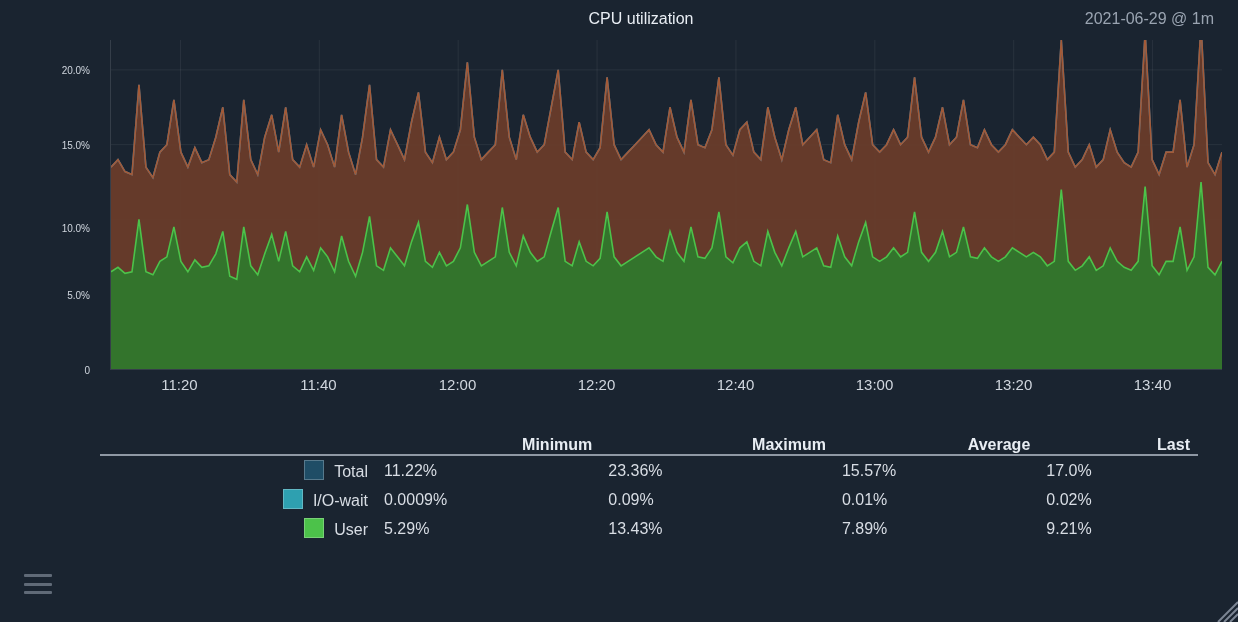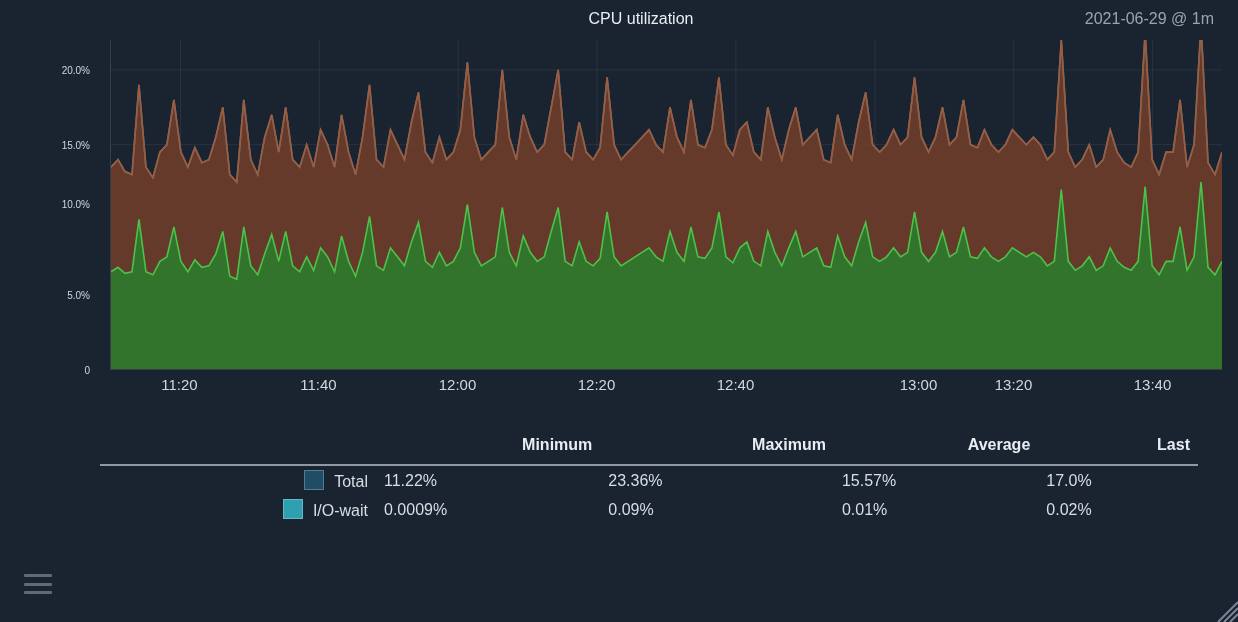--- a/index.html
+++ b/index.html
@@ -100,21 +100,21 @@
   }
   table {
     width: 100%;
     border-collapse: collapse;
     font-size: 16px;
   }
   thead th {
     font-weight: 600;
     color: #e8edf3;
     text-align: right;
-    padding: 6px 8px 10px 8px;
+    padding: 6px 8px 0 8px;
     border-bottom: 2px solid #8f98a4;
   }
   thead th:first-child { text-align: left; width: 260px; }
   tbody td {
     padding: 4px 8px;
     color: #d8dde4;
   }
   tbody td.label-cell {
     text-align: right;
   }
@@ -162,21 +162,21 @@
 
 <div class="panel">
 
   <div class="title">CPU utilization</div>
   <div class="time-range">2021-06-29 @ 1m</div>
 
   <div class="chart-wrap">
     <div class="y-axis" id="y-axis">
         <div class="y-tick-label" style="top: 330px;">0</div>
         <div class="y-tick-label" style="top: 255px;">5.0%</div>
-        <div class="y-tick-label" style="top: 164px;">10.0%</div>
+        <div class="y-tick-label" style="top: 188px;">10.0%</div>
         <div class="y-tick-label" style="top: 105px;">15.0%</div>
         <div class="y-tick-label" style="top: 30px;">20.0%</div>
       </div>
     <div class="plot" id="plot">
         <svg viewBox="0 0 1112 330" preserveAspectRatio="none">
           <g class="grid">
             <line x1="0" x2="1112" y1="330" y2="330"></line>
             <line x1="0" x2="1112" y1="255" y2="255"></line>
             <line x1="0" x2="1112" y1="180" y2="180"></line>
             <line x1="0" x2="1112" y1="105.00000000000003" y2="105.00000000000003"></line>
@@ -197,21 +197,21 @@
           <path d="M 0 127.5 L 6.9937106918239 120 L 13.9874213836478 132 L 20.9811320754717 135 L 27.9748427672956 45 L 34.9685534591195 127.5 L 41.9622641509434 137.99999999999997 L 48.95597484276729 112.5 L 55.9496855345912 105.00000000000003 L 62.943396226415096 60 L 69.937106918239 112.5 L 76.93081761006289 127.5 L 83.9245283018868 108 L 90.91823899371069 123 L 97.91194968553458 120 L 104.9056603773585 97.5 L 111.8993710691824 67.5 L 118.8930817610063 135 L 125.88679245283019 142.49999999999997 L 132.88050314465409 60 L 139.874213836478 120 L 146.8679245283019 135 L 153.86163522012578 97.5 L 160.85534591194968 75 L 167.8490566037736 112.5 L 174.84276729559747 67.5 L 181.83647798742138 120 L 188.83018867924528 127.5 L 195.82389937106916 105.00000000000003 L 202.81761006289307 127.5 L 209.811320754717 90 L 216.80503144654088 105.00000000000003 L 223.7987421383648 127.5 L 230.7924528301887 75 L 237.7861635220126 112.5 L 244.77987421383648 135 L 251.77358490566039 97.5 L 258.7672955974843 45 L 265.76100628930817 120 L 272.75471698113205 127.5 L 279.748427672956 90 L 286.74213836477986 105.00000000000003 L 293.7358490566038 120 L 300.7295597484277 82.5 L 307.72327044025155 52.5 L 314.7169811320755 112.5 L 321.71069182389937 123 L 328.70440251572325 97.5 L 335.6981132075472 120 L 342.69182389937106 112.5 L 349.68553459119494 90 L 356.6792452830189 22.5 L 363.67295597484275 97.5 L 370.66666666666663 120 L 377.66037735849056 112.5 L 384.65408805031444 105.00000000000003 L 391.6477987421383 30 L 398.64150943396226 97.5 L 405.63522012578613 120 L 412.62893081761 75 L 419.622641509434 97.5 L 426.6163522012579 112.5 L 433.61006289308176 105.00000000000003 L 440.6037735849057 67.5 L 447.5974842767296 30 L 454.5911949685535 112.5 L 461.5849056603774 120 L 468.57861635220127 82.5 L 475.5723270440252 112.5 L 482.5660377358491 120 L 489.55974842767296 108 L 496.5534591194969 37.5 L 503.54716981132077 105.00000000000003 L 510.54088050314465 120 L 517.5345911949686 112.5 L 524.5283018867924 105.00000000000003 L 531.5220125786163 97.5 L 538.5157232704403 90 L 545.5094339622641 105.00000000000003 L 552.503144654088 112.5 L 559.496855345912 67.5 L 566.4905660377359 97.5 L 573.4842767295597 112.5 L 580.4779874213837 60 L 587.4716981132076 105.00000000000003 L 594.4654088050314 108 L 601.4591194968554 90 L 608.4528301886793 37.5 L 615.4465408805031 105.00000000000003 L 622.440251572327 115.5 L 629.433962264151 90 L 636.4276729559748 82.5 L 643.4213836477987 112.5 L 650.4150943396227 120 L 657.4088050314465 67.5 L 664.4025157232704 97.5 L 671.3962264150944 120 L 678.3899371069182 90 L 685.3836477987421 67.5 L 692.377358490566 105.00000000000003 L 699.3710691823899 97.5 L 706.3647798742138 90 L 713.3584905660377 120 L 720.3522012578616 123 L 727.3459119496855 75 L 734.3396226415094 105.00000000000003 L 741.3333333333333 120 L 748.3270440251572 82.5 L 755.3207547169811 52.5 L 762.314465408805 105.00000000000003 L 769.3081761006289 112.5 L 776.3018867924528 105.00000000000003 L 783.2955974842766 90 L 790.2893081761006 105.00000000000003 L 797.2830188679245 97.5 L 804.2767295597483 37.5 L 811.2704402515723 97.5 L 818.2641509433962 112.5 L 825.25786163522 97.5 L 832.251572327044 67.5 L 839.245283018868 105.00000000000003 L 846.2389937106918 97.5 L 853.2327044025158 60 L 860.2264150943397 105.00000000000003 L 867.2201257861635 108 L 874.2138364779875 90 L 881.2075471698114 105.00000000000003 L 888.2012578616352 112.5 L 895.1949685534591 105.00000000000003 L 902.1886792452831 90 L 909.182389937107 97.5 L 916.1761006289308 105.00000000000003 L 923.1698113207548 97.5 L 930.1635220125787 105.00000000000003 L 937.1572327044025 120 L 944.1509433962265 112.5 L 951.1446540880504 0 L 958.1383647798742 112.5 L 965.1320754716982 127.5 L 972.1257861635221 120 L 979.1194968553459 105.00000000000003 L 986.1132075471698 127.5 L 993.1069182389938 120 L 1000.1006289308176 90 L 1007.0943396226415 112.5 L 1014.0880503144655 123 L 1021.0817610062893 127.5 L 1028.0754716981132 112.5 L 1035.0691823899372 -7.5 L 1042.062893081761 120 L 1049.0566037735848 135 L 1056.0503144654087 112.5 L 1063.0440251572327 112.5 L 1070.0377358490566 60 L 1077.0314465408806 127.5 L 1084.0251572327045 105.00000000000003 L 1091.0188679245282 -15 L 1098.0125786163521 123 L 1105.006289308176 135 L 1112 112.5" fill="none" stroke="#a45a37" stroke-width="1.6" vector-effect="non-scaling-stroke"></path>
           <path d="M 0 232.5 L 6.9937106918239 228 L 13.9874213836478 234 L 20.9811320754717 232.5 L 27.9748427672956 180 L 34.9685534591195 232.5 L 41.9622641509434 235.5 L 48.95597484276729 222 L 55.9496855345912 217.5 L 62.943396226415096 187.5 L 69.937106918239 222 L 76.93081761006289 232.5 L 83.9245283018868 220.5 L 90.91823899371069 228 L 97.91194968553458 226.5 L 104.9056603773585 214.5 L 111.8993710691824 192 L 118.8930817610063 237 L 125.88679245283019 240 L 132.88050314465409 187.5 L 139.874213836478 226.5 L 146.8679245283019 235.5 L 153.86163522012578 214.5 L 160.85534591194968 195 L 167.8490566037736 222 L 174.84276729559747 192 L 181.83647798742138 226.5 L 188.83018867924528 232.5 L 195.82389937106916 217.5 L 202.81761006289307 231 L 209.811320754717 208.5 L 216.80503144654088 217.5 L 223.7987421383648 232.5 L 230.7924528301887 196.5 L 237.7861635220126 222 L 244.77987421383648 237 L 251.77358490566039 213 L 258.7672955974843 177 L 265.76100628930817 226.5 L 272.75471698113205 231 L 279.748427672956 208.5 L 286.74213836477986 217.5 L 293.7358490566038 226.5 L 300.7295597484277 202.5 L 307.72327044025155 183 L 314.7169811320755 222 L 321.71069182389937 228 L 328.70440251572325 213 L 335.6981132075472 226.5 L 342.69182389937106 222 L 349.68553459119494 208.5 L 356.6792452830189 165 L 363.67295597484275 213 L 370.66666666666663 226.5 L 377.66037735849056 222 L 384.65408805031444 217.5 L 391.6477987421383 167.99999999999997 L 398.64150943396226 213 L 405.63522012578613 226.5 L 412.62893081761 196.5 L 419.622641509434 213 L 426.6163522012579 222 L 433.61006289308176 217.5 L 440.6037735849057 192 L 447.5974842767296 167.99999999999997 L 454.5911949685535 222 L 461.5849056603774 226.5 L 468.57861635220127 202.5 L 475.5723270440252 222 L 482.5660377358491 226.5 L 489.55974842767296 219 L 496.5534591194969 172.5 L 503.54716981132077 217.5 L 510.54088050314465 226.5 L 517.5345911949686 222 L 524.5283018867924 217.5 L 531.5220125786163 213 L 538.5157232704403 208.5 L 545.5094339622641 217.5 L 552.503144654088 222 L 559.496855345912 192 L 566.4905660377359 213 L 573.4842767295597 222 L 580.4779874213837 187.5 L 587.4716981132076 217.5 L 594.4654088050314 219 L 601.4591194968554 208.5 L 608.4528301886793 172.5 L 615.4465408805031 217.5 L 622.440251572327 223.5 L 629.433962264151 208.5 L 636.4276729559748 202.5 L 643.4213836477987 222 L 650.4150943396227 226.5 L 657.4088050314465 192 L 664.4025157232704 213 L 671.3962264150944 226.5 L 678.3899371069182 208.5 L 685.3836477987421 192 L 692.377358490566 217.5 L 699.3710691823899 213 L 706.3647798742138 208.5 L 713.3584905660377 226.5 L 720.3522012578616 228 L 727.3459119496855 196.5 L 734.3396226415094 217.5 L 741.3333333333333 226.5 L 748.3270440251572 202.5 L 755.3207547169811 183 L 762.314465408805 217.5 L 769.3081761006289 222 L 776.3018867924528 217.5 L 783.2955974842766 208.5 L 790.2893081761006 217.5 L 797.2830188679245 213 L 804.2767295597483 172.5 L 811.2704402515723 213 L 818.2641509433962 222 L 825.25786163522 213 L 832.251572327044 192 L 839.245283018868 217.5 L 846.2389937106918 213 L 853.2327044025158 187.5 L 860.2264150943397 217.5 L 867.2201257861635 219 L 874.2138364779875 208.5 L 881.2075471698114 217.5 L 888.2012578616352 222 L 895.1949685534591 217.5 L 902.1886792452831 208.5 L 909.182389937107 213 L 916.1761006289308 217.5 L 923.1698113207548 213 L 930.1635220125787 217.5 L 937.1572327044025 226.5 L 944.1509433962265 222 L 951.1446540880504 150 L 958.1383647798742 222 L 965.1320754716982 231 L 972.1257861635221 226.5 L 979.1194968553459 217.5 L 986.1132075471698 231 L 993.1069182389938 226.5 L 1000.1006289308176 208.5 L 1007.0943396226415 222 L 1014.0880503144655 228 L 1021.0817610062893 231 L 1028.0754716981132 222 L 1035.0691823899372 147 L 1042.062893081761 226.5 L 1049.0566037735848 235.5 L 1056.0503144654087 222 L 1063.0440251572327 222 L 1070.0377358490566 187.5 L 1077.0314465408806 231 L 1084.0251572327045 217.5 L 1091.0188679245282 142.49999999999997 L 1098.0125786163521 228 L 1105.006289308176 235.5 L 1112 222" fill="none" stroke="#4cc24a" stroke-width="1.6" vector-effect="non-scaling-stroke"></path>
         </svg>
       </div>
     <div class="x-axis" id="x-axis">
         <div class="x-tick-label" style="left: 6.25%;">11:20</div>
         <div class="x-tick-label" style="left: 18.75%;">11:40</div>
         <div class="x-tick-label" style="left: 31.25%;">12:00</div>
         <div class="x-tick-label" style="left: 43.75%;">12:20</div>
         <div class="x-tick-label" style="left: 56.25%;">12:40</div>
-        <div class="x-tick-label" style="left: 68.75%; margin-left: 44px;">13:00</div>
+        <div class="x-tick-label" style="left: 68.75%;">13:00</div>
         <div class="x-tick-label" style="left: 81.25%;">13:20</div>
         <div class="x-tick-label" style="left: 93.75%;">13:40</div>
       </div>
   </div>
 
   <div class="table-wrap">
     <table>
       <thead>
         <tr id="thead-row">
             <th></th>
@@ -229,20 +229,27 @@
             <td>15.57%</td>
             <td>17.0%</td>
           </tr>
           <tr>
             <td class="label-cell"><span class="swatch" style="background: rgb(46, 160, 176);"></span><span>I/O-wait</span></td>
             <td>0.0009%</td>
             <td>0.09%</td>
             <td>0.01%</td>
             <td>0.02%</td>
           </tr>
+          <tr>
+            <td class="label-cell"><span class="swatch" style="background: rgb(76, 194, 74);"></span><span>User</span></td>
+            <td>5.29%</td>
+            <td>13.43%</td>
+            <td>7.89%</td>
+            <td>9.21%</td>
+          </tr>
         </tbody>
     </table>
   </div>
 
   <div class="menu-lines">
     <span></span>
       <span></span>
       <span></span>
   </div>
 

